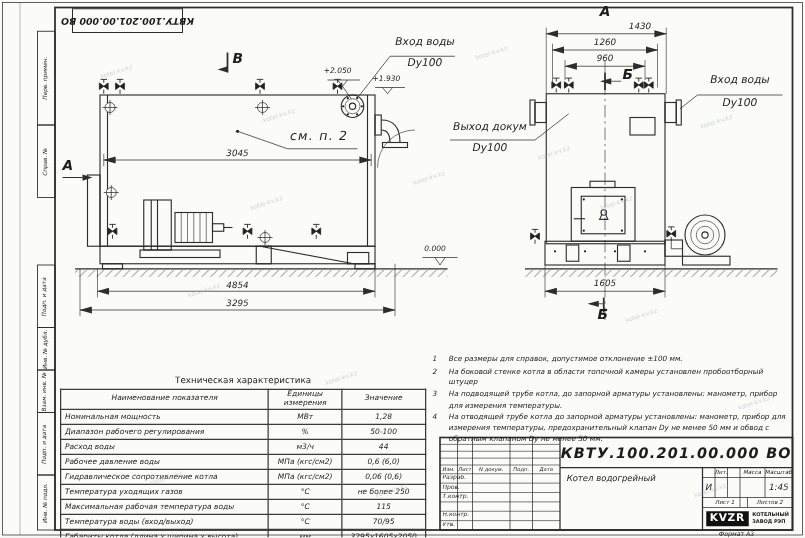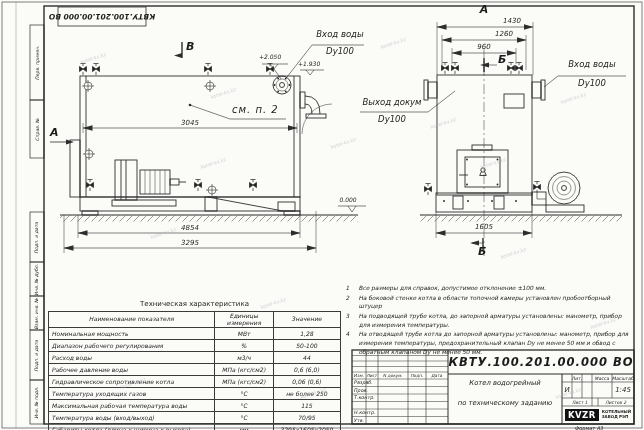--- a/index.html
+++ b/index.html
@@ -250,21 +250,21 @@
   <div class="ov el" style="left:330px;top:196px;width:36px;text-align:center;">0.000</div>
   <div class="ov pl" style="left:308px;top:29px;width:64px;">Вход воды</div>
   <div class="ov pl" style="left:308px;top:46px;width:64px;">Dy100</div>
   <div class="ov pl" style="left:356px;top:97px;width:72px;">Выход докум</div>
   <div class="ov pl" style="left:356px;top:114px;width:72px;">Dy100</div>
 
   <div class="ov vl" style="left:468px;top:3px;width:32px;text-align:center;">А</div>
   <div class="ov vl" style="left:498px;top:53px;">Б</div>
   <div class="ov vl" style="left:478px;top:245px;">Б</div>
   <div class="ov dimt" style="left:482px;top:17px;width:60px;">1430</div>
-  <div class="ov dimt" style="left:474px;top:30px;width:60px;">1260</div>
+  <div class="ov dimt" style="left:454px;top:30px;width:60px;">1260</div>
   <div class="ov dimt" style="left:454px;top:43px;width:60px;">960</div>
   <div class="ov dimt" style="left:454px;top:223px;width:60px;">1605</div>
   <div class="ov pl" style="left:556px;top:59px;width:72px;">Вход воды</div>
   <div class="ov pl" style="left:556px;top:78px;width:72px;">Dy100</div>
 
   <div class="noteblk">
     <div class="noterow">
         <span class="n">1</span>
         <span class="t">Все размеры для справок, допустимое отклонение  ±100 мм.</span>
       </div>
@@ -349,22 +349,21 @@
   <div class="tbt cen" style="left:352px;top:372px;width:14px;height:7px;font-size:4.2px;">Изм.</div>
   <div class="tbt cen" style="left:366px;top:372px;width:12px;height:7px;font-size:4.2px;">Лист</div>
   <div class="tbt cen" style="left:378px;top:372px;width:30px;height:7px;font-size:4.2px;">N докум.</div>
   <div class="tbt cen" style="left:408px;top:372px;width:18px;height:7px;font-size:4.2px;">Подп.</div>
   <div class="tbt cen" style="left:426px;top:372px;width:22px;height:7px;font-size:4.2px;">Дата</div>
   <div class="tbt" style="left:354px;top:380px;font-size:4.8px;">Разраб.</div>
   <div class="tbt" style="left:354px;top:387.5px;font-size:4.8px;">Пров.</div>
   <div class="tbt" style="left:354px;top:395px;font-size:4.8px;">Т.контр.</div>
   <div class="tbt" style="left:354px;top:410px;font-size:4.8px;">Н.контр.</div>
   <div class="tbt" style="left:354px;top:417.5px;font-size:4.8px;">Утв.</div>
-  <div class="tbt cen" style="left:448px;top:378px;width:114px;height:10px;font-size:6.8px;">Котел водогрейный</div>
-  <div class="tbt cen" style="left:448px;top:398px;width:114px;height:10px;font-size:6.8px;">по техническому заданию</div>
+  <div class="tbt cen" style="left:432px;top:378px;width:114px;height:10px;font-size:6.8px;">Котел водогрейный</div>
   <div class="tbt cen" style="left:562px;top:374px;width:30px;height:8px;font-size:4.5px;">Лит.</div>
   <div class="tbt cen" style="left:592px;top:374px;width:20px;height:8px;font-size:4.5px;">Масса</div>
   <div class="tbt cen" style="left:612px;top:374px;width:22px;height:8px;font-size:4.5px;">Масштаб</div>
   <div class="tbt cen" style="left:562px;top:382px;width:10px;height:16px;font-size:7px;">И</div>
   <div class="tbt cen" style="left:612px;top:382px;width:22px;height:16px;font-size:7px;">1:45</div>
   <div class="tbt cen" style="left:562px;top:398px;width:36px;height:8px;font-size:4.5px;">Лист  1</div>
   <div class="tbt cen" style="left:598px;top:398px;width:36px;height:8px;font-size:4.5px;">Листов  2</div>
   <div id="logo">
     <span id="logobox">KVZR</span>
     <span id="logotxt">

